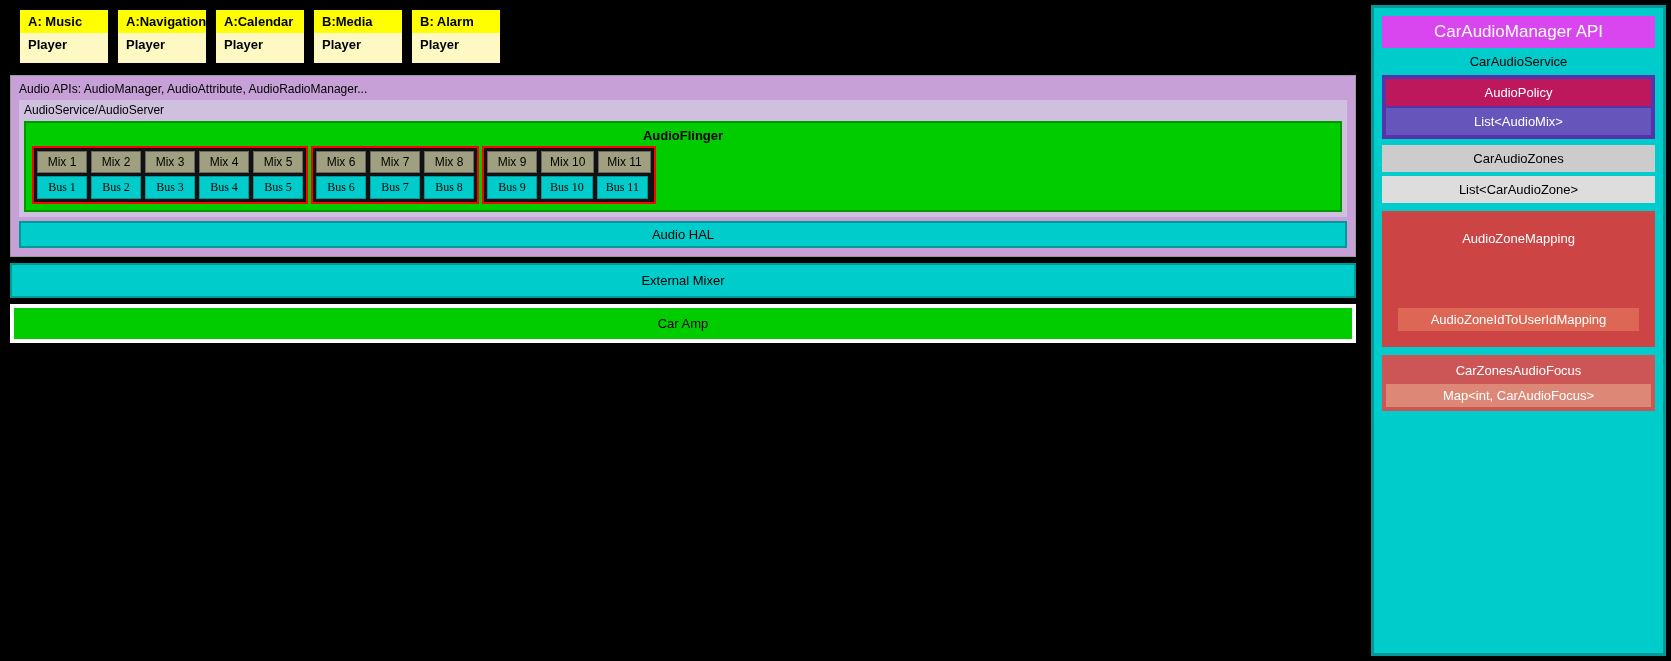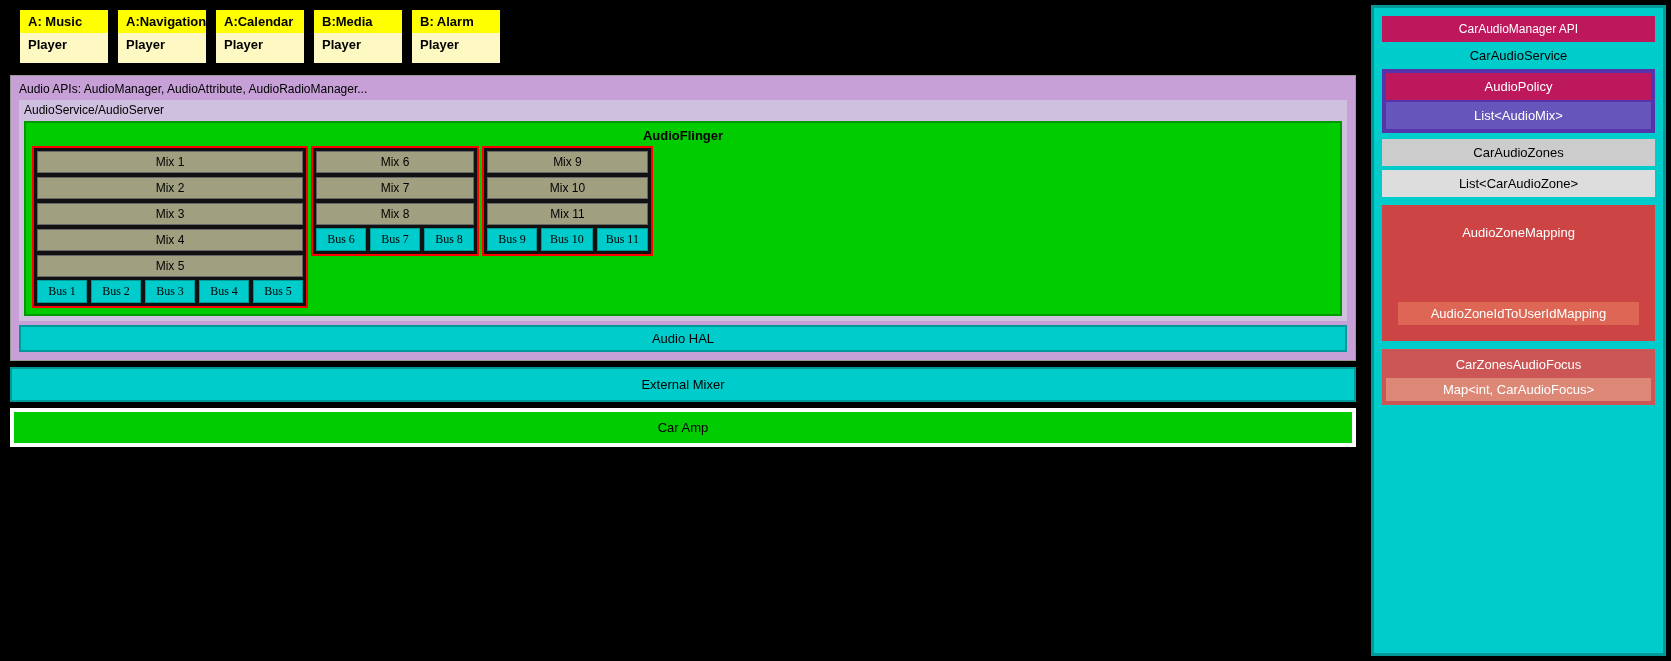--- a/index.html
+++ b/index.html
@@ -70,21 +70,20 @@
 
     .audio-service-label {
       font-size: 12px;
       color: #000;
       margin-bottom: 4px;
     }
 
     .mix-row {
       display: flex;
       gap: 4px;
-      flex-direction: column;
     }
 
     .mix-box {
       background: #a0a080;
       border: 1px solid #666;
       color: #000;
       font-size: 12px;
       padding: 3px 8px;
       text-align: center;
       min-width: 50px;
@@ -145,25 +144,25 @@
       background: #00cccc;
       border: 3px solid #009999;
       padding: 8px;
       display: flex;
       flex-direction: column;
       gap: 4px;
       margin: 5px;
     }
 
     .rp-car-audio-manager {
-      background: #be185d;
-      color: #fff;
-      text-align: center;
-      padding: 6px;
-      font-size: 12px;
+      background: #d946ef;
+      color: #fff;
+      text-align: center;
+      padding: 6px;
+      font-size: 17px;
     }
 
     .rp-car-audio-service-label {
       color: #000;
       font-size: 13px;
       text-align: center;
       padding: 2px;
     }
 
     .rp-audio-policy {

